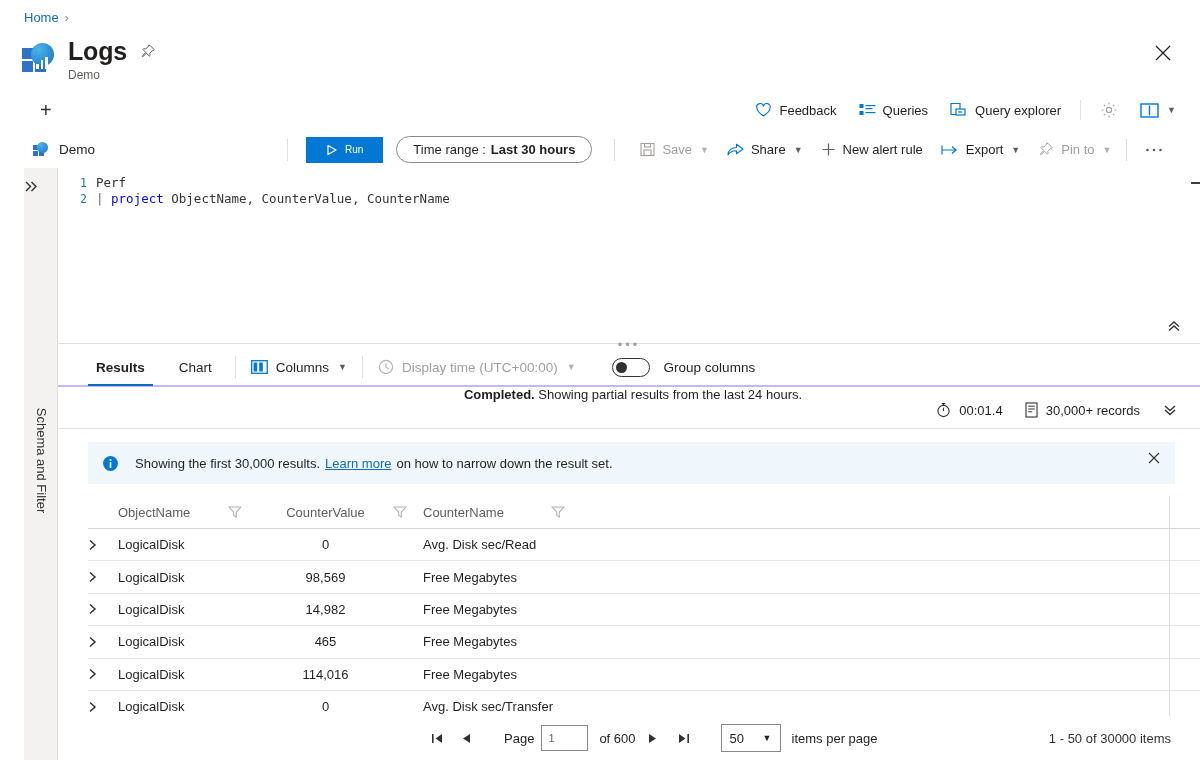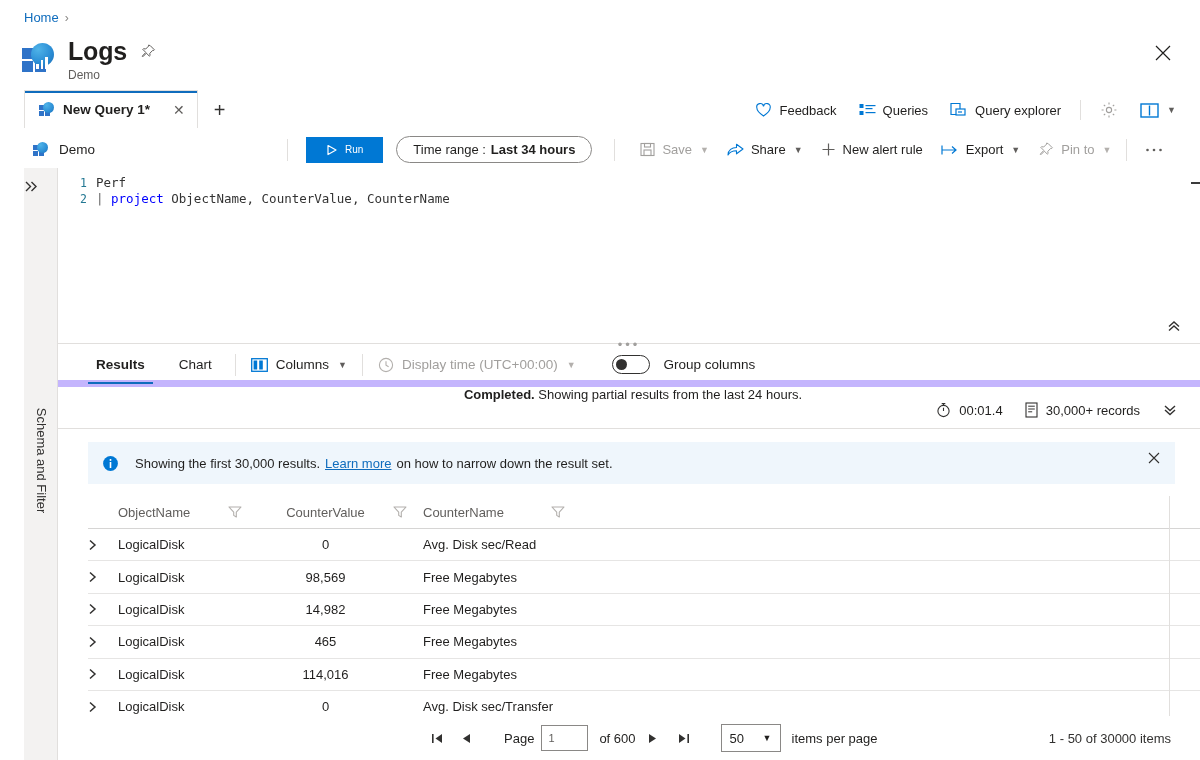--- a/index.html
+++ b/index.html
@@ -155,21 +155,21 @@
     position: absolute; left: 58px; right: 0; top: 341px; height: 8px;
     display: flex; align-items: center; justify-content: center; cursor: row-resize;
   }
   .splitter .dots { font-size: 13px; letter-spacing: 3px; color: #a19f9d; line-height: 4px; }
 
   
   .results { position: absolute; left: 58px; right: 0; top: 349px; bottom: 0; background: #ffffff; }
 
   .rtabs {
     height: 38px; display: flex; align-items: center; padding-left: 30px;
-    border-bottom: 7px solid #c4b5fd; font-size: 13.5px;
+    border-bottom: 2px solid #c4b5fd; font-size: 13.5px;
   }
   .rtab { position: relative; height: 38px; display: flex; align-items: center; padding: 0 8px; cursor: pointer; }
   .rtab.active { font-weight: 700; }
   .rtab.active::after { content: ""; position: absolute; left: 0; right: 0; bottom: 0; height: 2px; background: #0f6cbd; }
   .rtab.plain2 { margin-left: 18px; }
   .rsep { width: 1px; height: 22px; background: #e1dfdd; margin: 0 15px; }
   .ritem { display: flex; align-items: center; gap: 8px; cursor: pointer; white-space: nowrap; }
   .ritem.dim { color: #a19f9d; }
 
   .toggle {
@@ -266,30 +266,20 @@
   </div>
 
   <div class="close-x">
     <svg width="26" height="26" viewBox="0 0 26 26">
         <path d="M6 6l14 14M20 6L6 20" stroke="#201f1e" stroke-width="1.2" fill="none"></path>
       </svg>
   </div>
 
   <div class="tabstrip">
     <div class="tab-underline"></div>
-    <div class="qtab">
-      <span class="tab-icon">
-        <span class="sq a"></span>
-          <span class="sq b"></span>
-          <span class="sq c"></span>
-          <span class="dot"></span>
-      </span>
-      <span class="label">New Query 1*</span>
-      <span class="tabx">✕</span>
-    </div>
     <span class="tab-add">+</span>
   </div>
 
   <div class="top-cmds">
     <div class="cmd">
       <span>
         <svg width="17" height="16" viewBox="0 0 17 16">
             <path d="M8.5 14S1.8 9.7 1.8 5.6A3.4 3.4 0 0 1 8.5 4.3 3.4 3.4 0 0 1 15.2 5.6C15.2 9.7 8.5 14 8.5 14z" fill="none" stroke="#0078d4" stroke-width="1.1"></path>
           </svg>
       </span>
@@ -351,21 +341,21 @@
     <div class="run-btn">
       <span>
         <svg width="12" height="12" viewBox="0 0 12 12">
             <path d="M2 1.5l8 4.5-8 4.5z" fill="none" stroke="#ffffff" stroke-width="1.2" stroke-linejoin="round"></path>
           </svg>
       </span>
       <span>Run</span>
     </div>
     <div class="timerange">
       <span>Time range :</span>
-      <b>Last 34 hours</b>
+      <b>Last 30 hours</b>
     </div>
     <span class="vline" style="margin-left:22px"></span>
     <div class="tb-group">
       <div class="tb-item dim">
         <span>
           <svg width="15" height="15" viewBox="0 0 15 15">
               <rect x="1" y="1.5" width="13" height="12" fill="none" stroke="#a19f9d" stroke-width="1.1"></rect>
               <rect x="4" y="8" width="7" height="5.5" fill="none" stroke="#a19f9d" stroke-width="1.1"></rect>
               <rect x="4.5" y="1.5" width="6" height="3.5" fill="none" stroke="#a19f9d" stroke-width="1.1"></rect>
             </svg>

